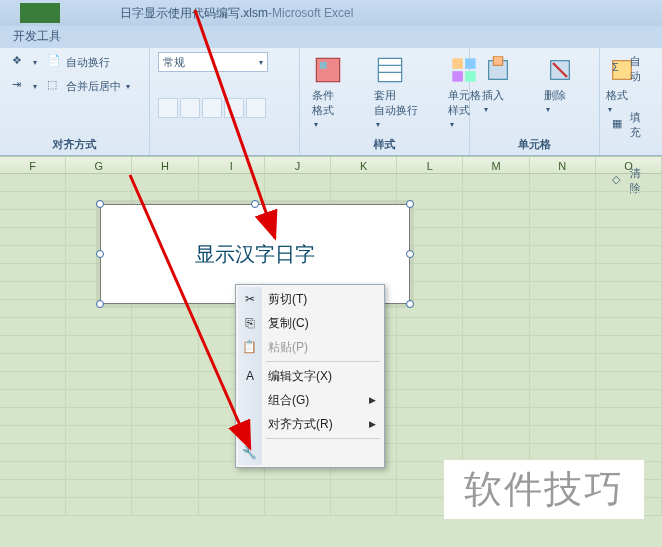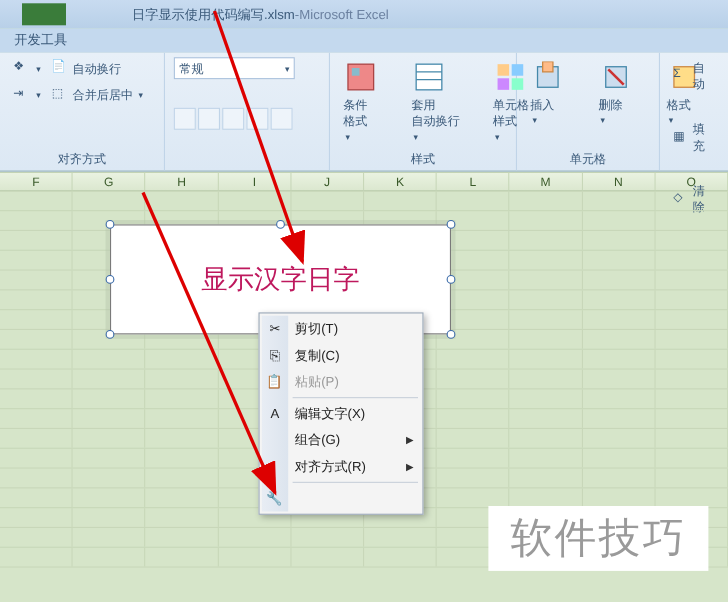--- a/index.html
+++ b/index.html
@@ -9,40 +9,40 @@
 .titlebar .excel-icon { width: 40px; height: 20px; background: #3a7c3a; margin-right: 60px; display: inline-block; }
 .titlebar .filename { color: #3b5a7a; }
 .titlebar .app { color: #6b81a0; }
 
 .tabbar { height: 22px; background: #c4d9ee; display: flex; align-items: flex-end; padding-left: 1px; font-size: 12px; }
 .tabbar .tab { padding: 3px 12px; color: #3b5a7a; }
 
 .ribbon { height: 108px; background: linear-gradient(#e8f0f8, #dce8f4); border-bottom: 1px solid #9db8d6; display: flex; position: relative; }
 .ribbon-group { border-right: 1px solid #c0d4e8; padding: 4px 8px 0; display: flex; flex-direction: column; justify-content: space-between; }
 .ribbon-group .body { flex: 1; display: flex; align-items: flex-start; gap: 22px; }
-.ribbon-group .label { text-align: center; font-size: 11px; color: #3b5a7a; padding: 3px 0; }
+.ribbon-group .label { text-align: center; font-size: 11px; color: #3b5a7a; padding: 3px 0; font-weight: bold; }
 .ribbon-btn { display: flex; flex-direction: column; align-items: flex-start; gap: 2px; padding: 2px 4px; font-size: 11px; color: #3b5a7a; cursor: pointer; }
 .ribbon-btn .ico { width: 32px; height: 32px; display: flex; align-items: center; justify-content: center; }
 .ribbon-btn .ico svg { width: 28px; height: 28px; }
 .ribbon-small { display: flex; align-items: center; gap: 3px; font-size: 11px; color: #3b5a7a; padding: 2px 4px; cursor: pointer; }
 .ribbon-small .sico { width: 16px; height: 16px; }
 .number-select { width: 110px; height: 20px; border: 1px solid #a8c0dc; background: #fff; font-size: 11px; padding: 0 4px; display: flex; align-items: center; justify-content: space-between; color: #3b5a7a; }
 .number-row { display: flex; gap: 2px; margin-top: 4px; }
 .number-row .sq { width: 20px; height: 20px; border: 1px solid #c0d4e8; background: #eef4fa; }
 .editing-col { display: flex; flex-direction: column; gap: 1px; flex-shrink: 0; }
 
 .colheaders { height: 18px; background: linear-gradient(#eaf3e1, #dbe7cf); display: flex; border-top: 1px solid #b8c9a9; border-bottom: 1px solid #b8c9a9; }
 .colheaders .ch { flex: 1; text-align: center; font-size: 11px; color: #3a5a2a; border-right: 1px solid #c8d7b9; line-height: 18px; }
 
 .grid { position: relative; height: 360px; }
 .gridlines { position: absolute; inset: 0; }
 .gridlines .row { height: 18px; border-bottom: 1px solid #c8d7b9; display: flex; }
 .gridlines .row .cell { flex: 1; border-right: 1px solid #c8d7b9; }
 
-.textbox { position: absolute; left: 100px; top: 30px; width: 310px; height: 100px; background: #fff; border: 1px solid #7a7a7a; box-shadow: 0 0 0 4px rgba(180,195,170,0.4); display: flex; align-items: center; justify-content: center; font-size: 24px; color: #be185d; }
+.textbox { position: absolute; left: 100px; top: 30px; width: 310px; height: 100px; background: #fff; border: 1px solid #7a7a7a; box-shadow: 0 0 0 4px rgba(180,195,170,0.4); display: flex; align-items: center; justify-content: center; font-size: 20px; color: #0c4a6e; }
 .textbox .handle { position: absolute; width: 8px; height: 8px; background: #fff; border: 1px solid #3a6aa8; border-radius: 50%; }
 .h-nw { left: -5px; top: -5px; } .h-n { left: 50%; top: -5px; margin-left:-4px; } .h-ne { right: -5px; top: -5px; }
 .h-w { left: -5px; top: 50%; margin-top:-4px; } .h-e { right: -5px; top: 50%; margin-top:-4px; }
 .h-sw { left: -5px; bottom: -5px; } .h-s { left: 50%; bottom: -5px; margin-left:-4px; } .h-se { right: -5px; bottom: -5px; }
 
 .ctxmenu { position: absolute; left: 235px; top: 110px; width: 150px; background: #f4f4f4; border: 1px solid #9aa8b8; box-shadow: 2px 2px 6px rgba(0,0,0,0.3); font-size: 12px; padding: 2px; }
 .ctxmenu .iconstrip { position: absolute; left: 2px; top: 2px; bottom: 2px; width: 24px; background: linear-gradient(90deg,#e8edf4,#dce4ee); }
 .ctxmenu .item { position: relative; height: 24px; display: flex; align-items: center; padding-left: 30px; color: #222; cursor: pointer; }
 .ctxmenu .item.disabled { color: #9a9a9a; }
 .ctxmenu .item.highlight { background: linear-gradient(#ffe9a8, #ffd76b); border: 1px solid #e6b84a; border-radius: 2px; margin: 0 1px; padding-left: 29px; }

